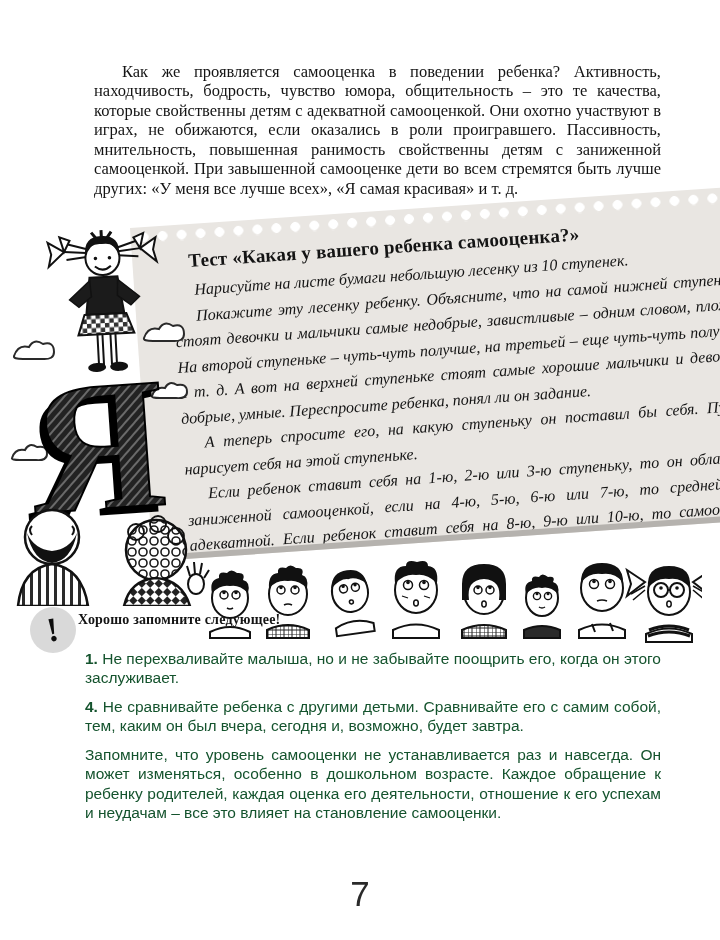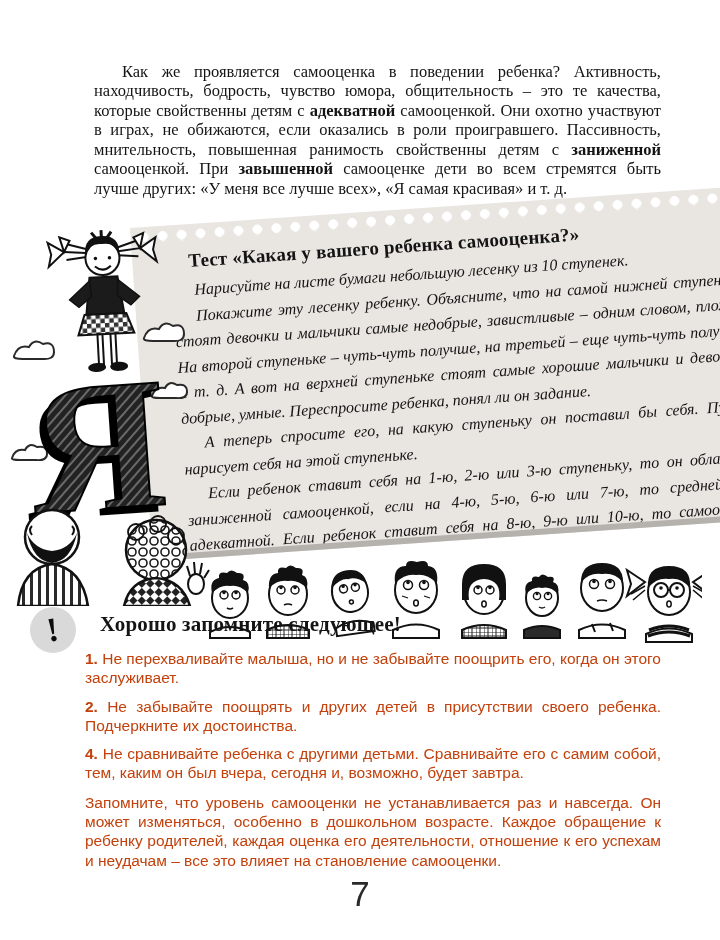--- a/index.html
+++ b/index.html
@@ -5,21 +5,21 @@
   html,body{margin:0;padding:0;background:#fff;}
   .page{
     position:relative;width:720px;height:940px;background:#ffffff;
     font-family:"Liberation Serif",serif;color:#141414;overflow:hidden;
   }
   
   .intro{
     position:absolute;left:94px;top:45px;width:567px;
     font-size:16.5px;line-height:19.6px;text-align:justify;text-indent:28px;
   }
-  .intro b{font-weight:bold;}
+  .intro b{font-weight:normal;}
   
   .note{
     position:absolute;left:130px;top:228px;width:656px;height:334px;
     background:#e9e6e2;
     transform:rotate(-3.9deg);transform-origin:0 0;
     border-bottom:6px solid #b5b2ae;
     box-sizing:border-box;
     padding:24px 48px 0 38px;
     overflow:hidden;
   }
@@ -38,26 +38,26 @@
   
   .bang-icon{
     position:absolute;left:30px;top:607px;width:46px;height:46px;border-radius:50%;
     background:#d9d9d9;display:flex;align-items:center;justify-content:center;
   }
   .bang-icon span{
     font-family:"Liberation Serif",serif;font-weight:bold;font-size:34px;color:#0d0d0d;
     transform:rotate(-9deg);line-height:1;
   }
   .remember-heading{
-    position:absolute;left:100px;top:612px;font-size:21px;font-weight:bold;letter-spacing:.2px;
+    position:absolute;left:78px;top:612px;font-size:14px;font-weight:bold;letter-spacing:.2px;
   }
   .advice{
     position:absolute;left:85px;top:649px;width:576px;
     font-family:"Liberation Sans",sans-serif;font-size:15.5px;line-height:19.3px;
-    text-align:justify;color:#c2410c;
+    text-align:justify;color:#14532d;
   }
   .advice .item{margin:0 0 9px 0;}
   .advice .item b{font-weight:bold;}
   .advice .closing{margin-top:10px;}
   .page-number{
     position:absolute;left:0;right:0;top:874px;text-align:center;
     font-family:"Liberation Sans",sans-serif;font-size:35px;font-weight:400;color:#2a2a2a;
   }
   svg{display:block;}
   .girl-illustration{position:absolute;left:6px;top:206px;}
@@ -276,20 +276,19 @@
     </g>
   </svg>
 
   <div class="bang-icon">
     <span>!</span>
   </div>
   <div class="remember-heading">Хорошо запомните следующее!</div>
 
   <div class="advice">
     <p class="item"><b>1.</b><span> Не перехваливайте малыша, но и не забывайте поощрить его, когда он этого заслуживает.</span></p>
-    <p class="item"><b>2.</b><span> Не забывайте поощрять и других детей в присутствии своего ребенка. Подчеркните их достоинства.</span></p>
     <p class="item"><b>4.</b><span> Не сравнивайте ребенка с другими детьми. Сравнивайте его с самим собой, тем, каким он был вчера, сегодня и, возможно, будет завтра.</span></p>
     <p class="closing">Запомните, что уровень самооценки не устанавливается раз и навсегда. Он может изменяться, особенно в дошкольном возрасте. Каждое обращение к ребенку родителей, каждая оценка его деятельности, отношение к его успехам и неудачам – все это влияет на становление самооценки.</p>
   </div>
 
   <div class="page-number">7</div>
 
 </div>
 
 </body></html>

